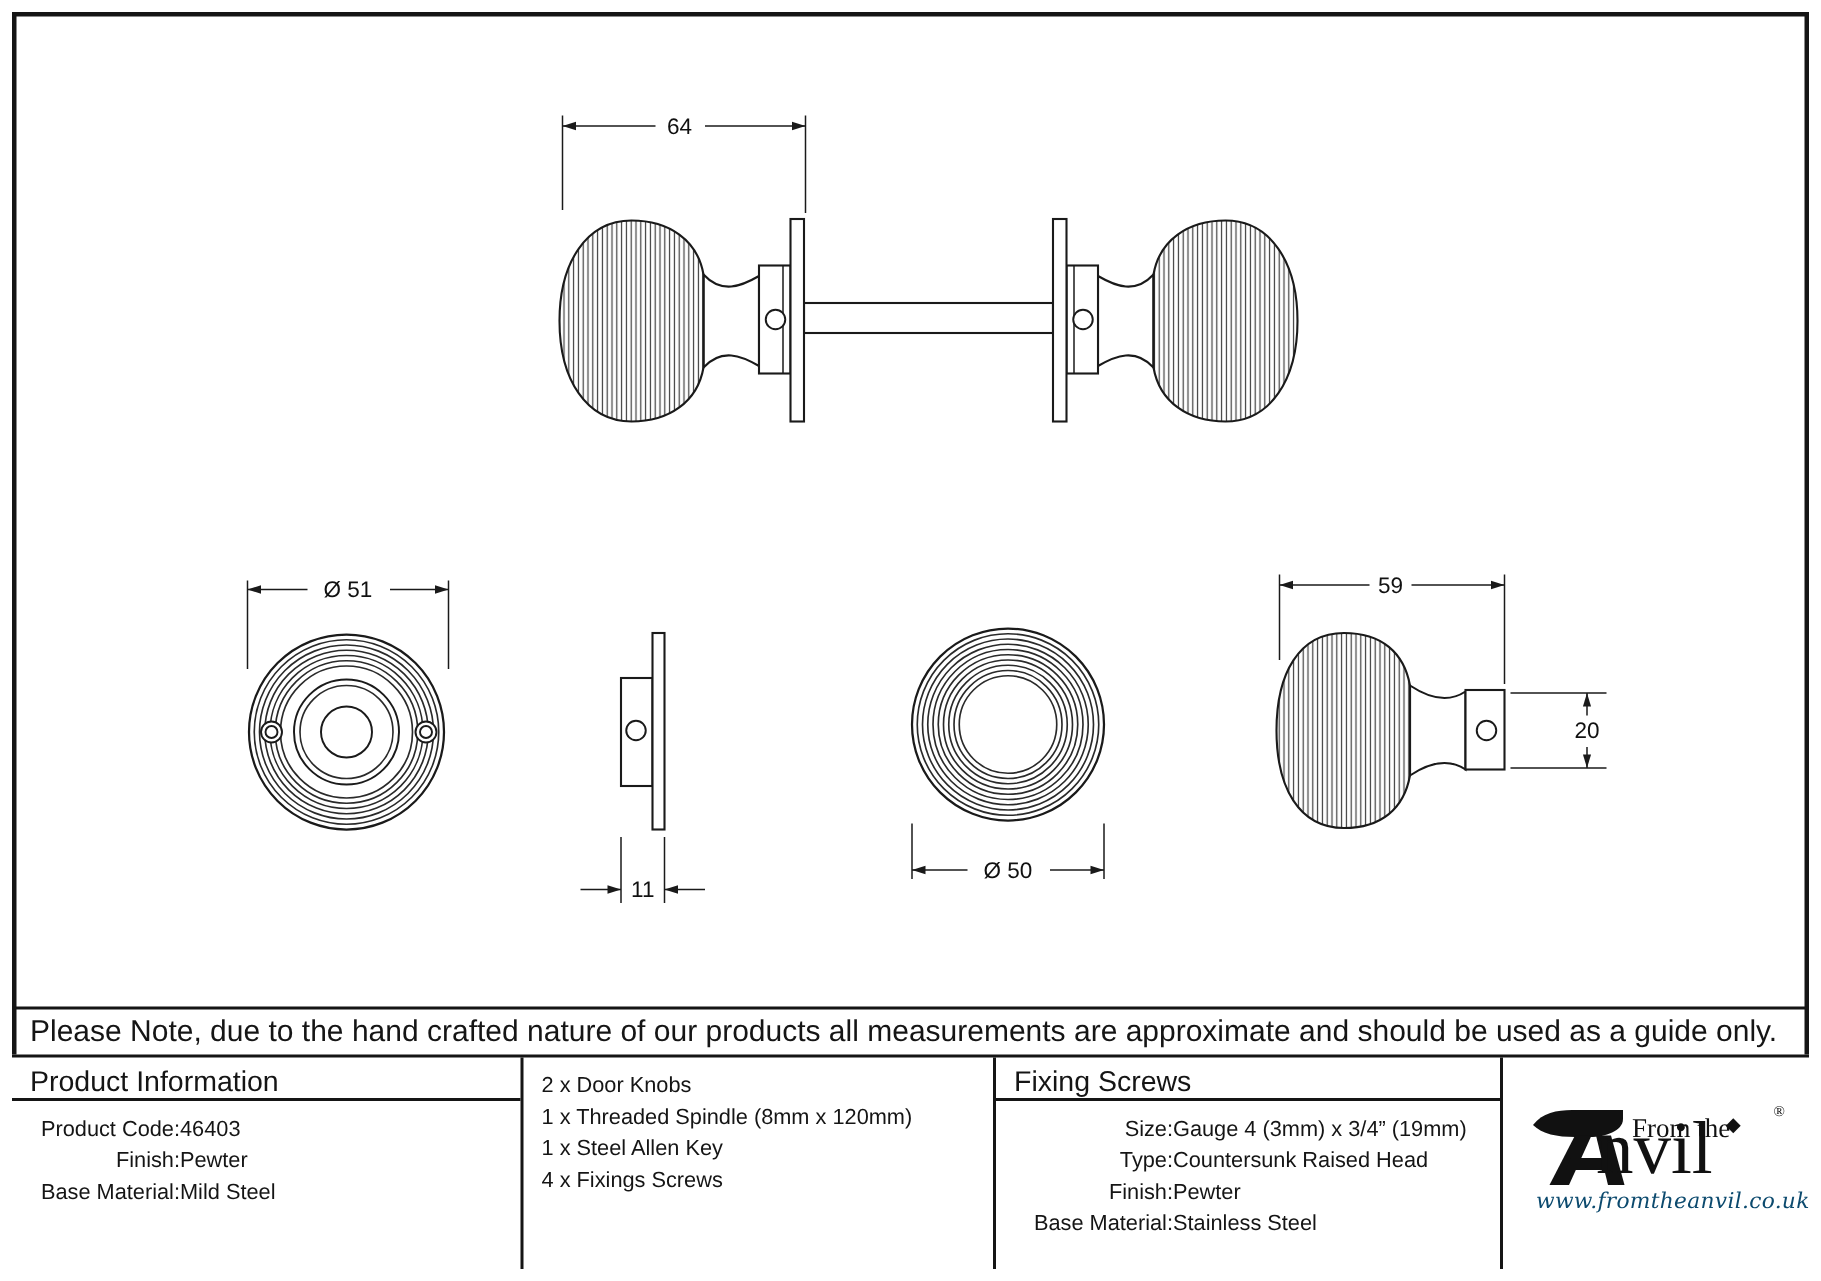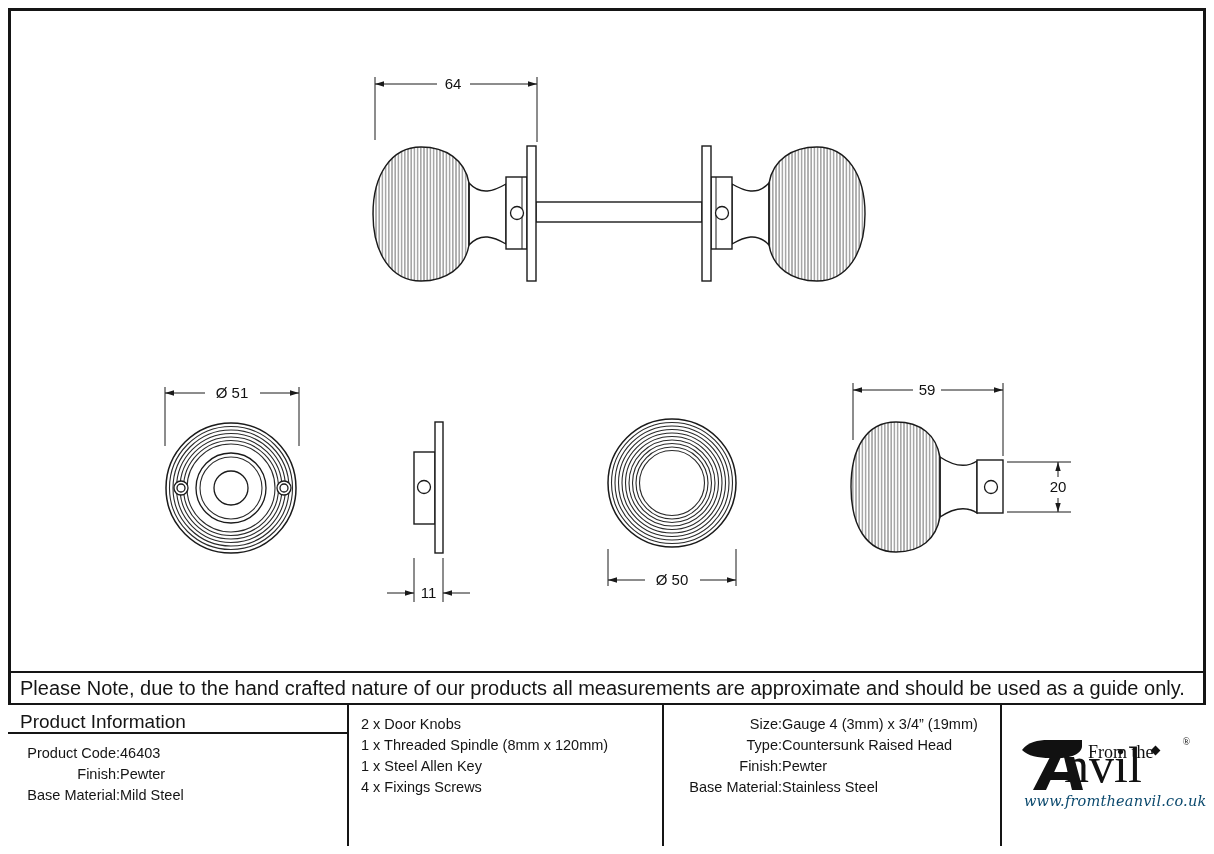--- a/index.html
+++ b/index.html
@@ -229,20 +229,21 @@
   <div class="col c2">
     <div class="cbody">
       <div class="item">2 x Door Knobs</div>
       <div class="item">1 x Threaded Spindle (8mm x 120mm)</div>
       <div class="item">1 x Steel Allen Key</div>
       <div class="item">4 x Fixings Screws</div>
     </div>
   </div>
 
   <div class="col c3">
+    <div class="hdr">Fixing Screws</div>
     <div class="cbody">
       <div class="kv-row">
         <span class="k">Size:</span>
         <span class="v">Gauge 4 (3mm) x 3/4” (19mm)</span>
       </div>
       <div class="kv-row">
         <span class="k">Type:</span>
         <span class="v">Countersunk Raised Head</span>
       </div>
       <div class="kv-row">

